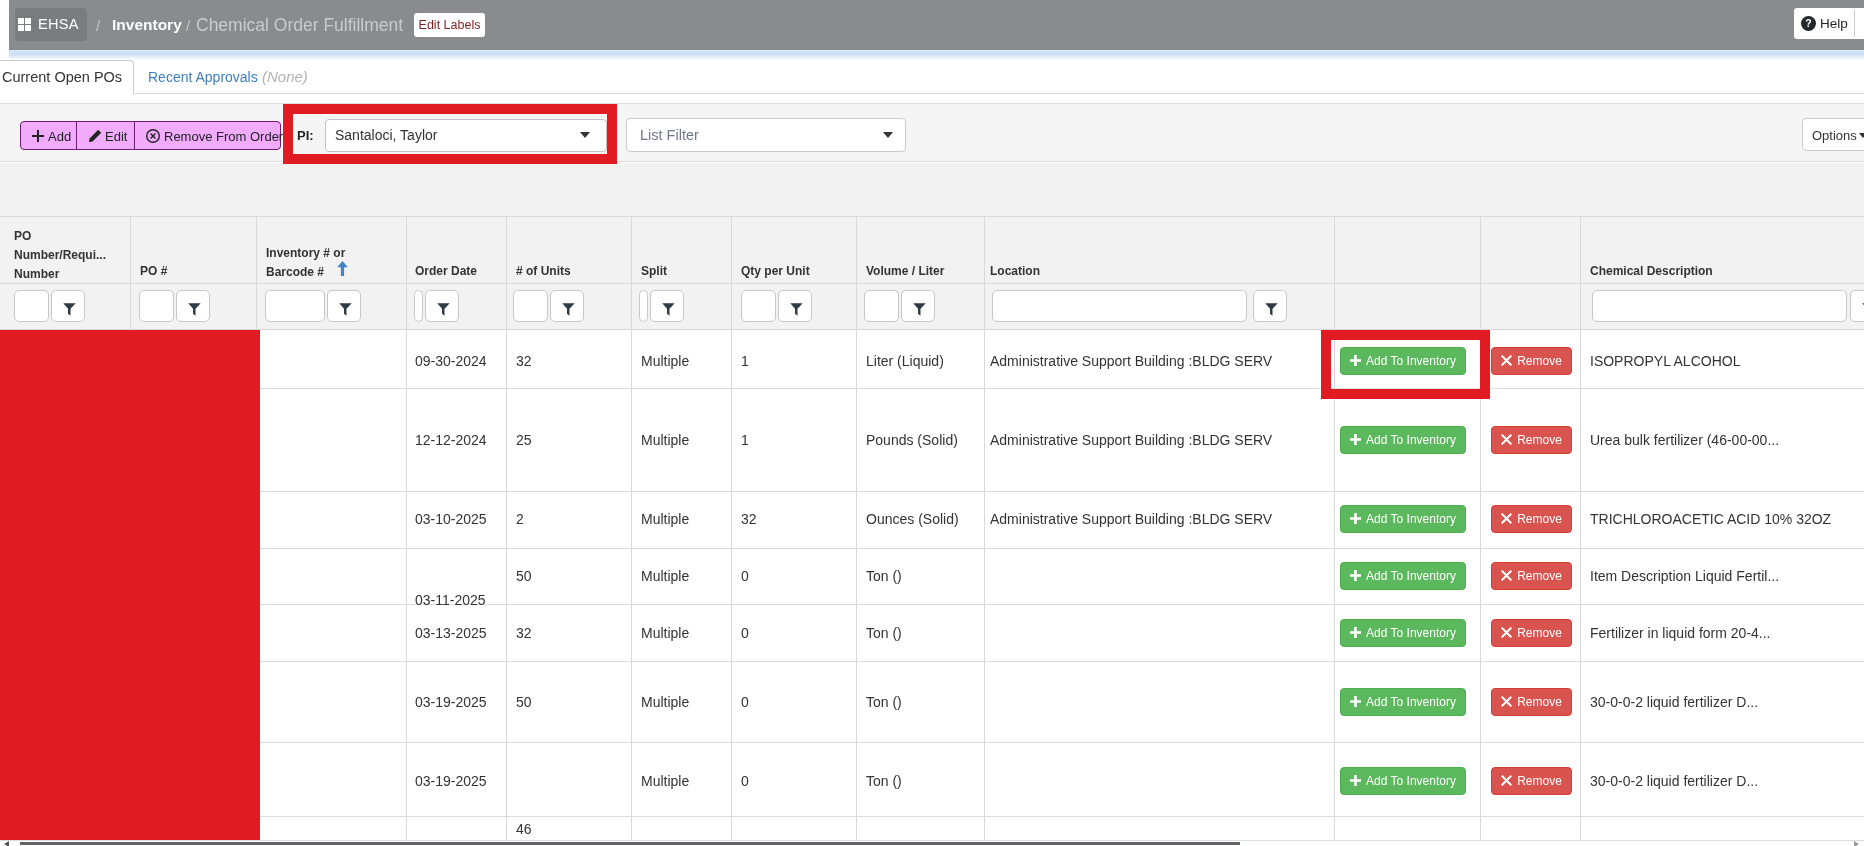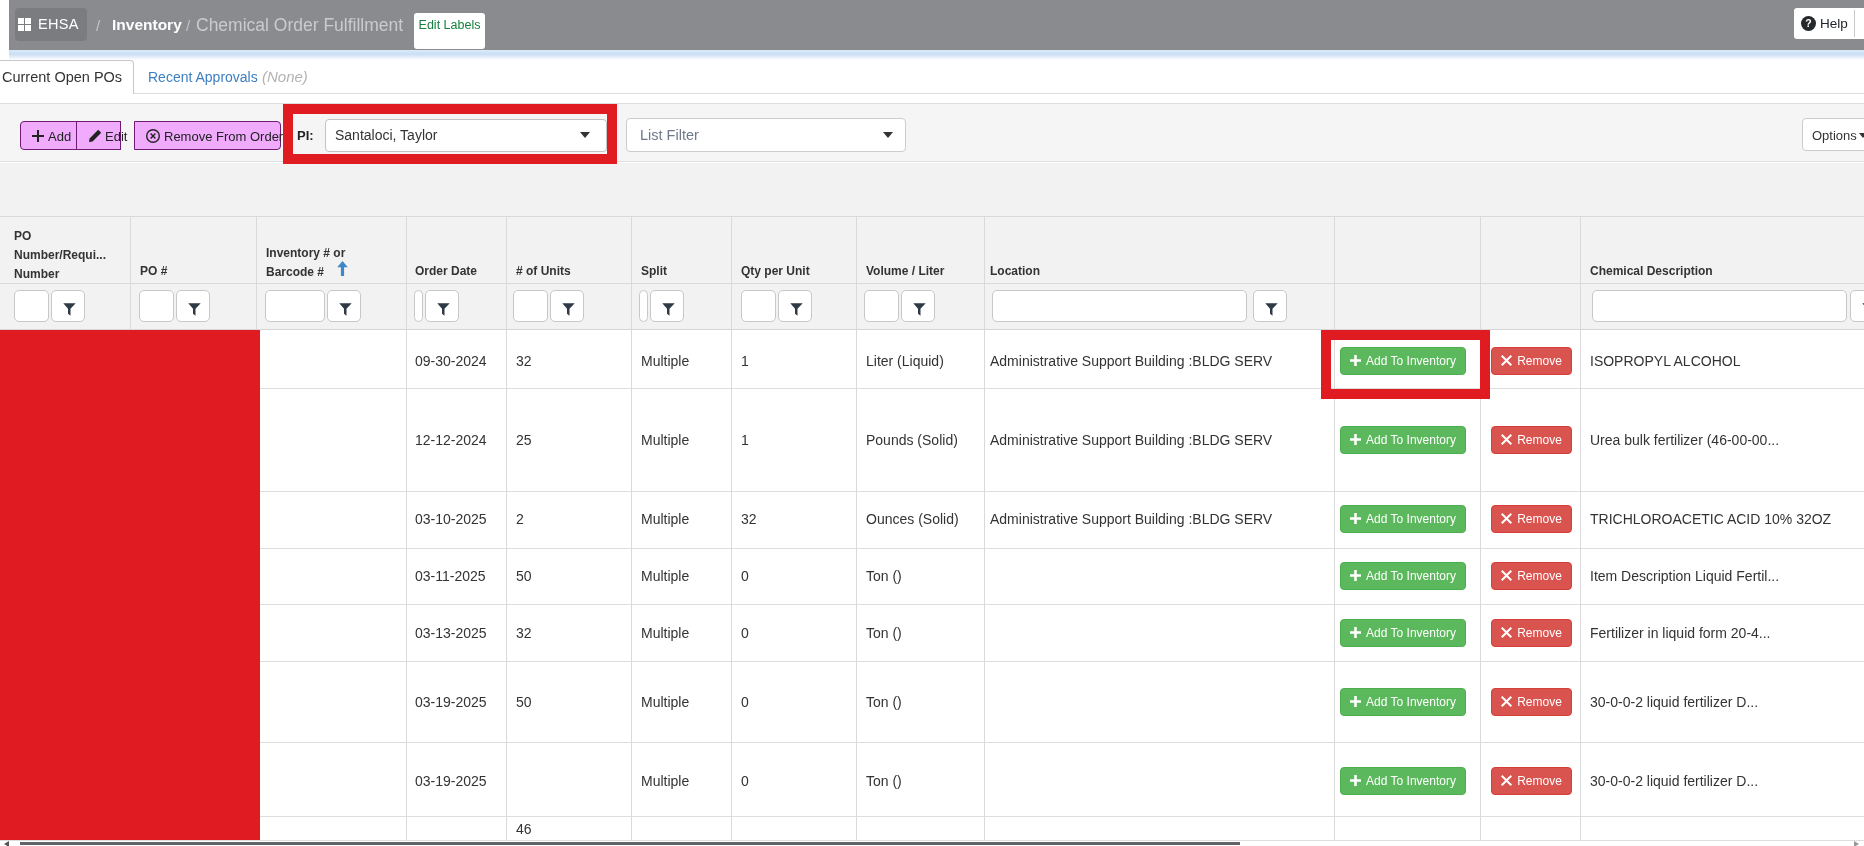--- a/index.html
+++ b/index.html
@@ -7,37 +7,37 @@
 #page { position:relative; width:1864px; height:846px; overflow:hidden; background:#fff; }
 .abs { position:absolute; }
 
 #hdr { left:9px; top:0; width:1855px; height:50px; background:#898b8f; }
 #ehsabox { left:15px; top:8px; width:72px; height:33px; background:rgba(0,0,0,0.10); border-radius:4px; }
 .gridsq { position:absolute; width:6.3px; height:6.3px; background:#fff; }
 #ehsatxt { left:38px; top:16px; color:#fff; font-size:14.5px; letter-spacing:0.3px; }
 .crumbsep { color:#c3c5c8; font-size:15px; top:17px; }
 #crumb1 { left:112px; top:16px; color:#fff; font-size:15.5px; font-weight:700; }
 #crumb2 { left:196px; top:15px; color:#c9cbce; font-size:17.5px; }
-#editlabels { left:414px; top:13px; width:71px; height:36px; background:#fff; border-radius:3px; color:#15803d; font-size:12.5px; text-align:center; line-height:24px; }
+#editlabels { left:414px; top:13px; width:71px; height:24px; background:#fff; border-radius:3px; color:#7f1d1d; font-size:12.5px; text-align:center; line-height:24px; }
 #helpbtn { left:1794px; top:8px; width:78px; height:31px; background:#fff; border-radius:3px; }
 #helpdivider { left:1854px; top:10px; width:1px; height:27px; background:#c8c8c8; }
 #helptxt { left:1820px; top:16px; font-size:13.5px; color:#212529; }
 
 #bluestrip { left:9px; top:50px; width:1855px; height:10px; background:linear-gradient(#dcebfa 0%, #c8def4 40%, #ffffff 100%); }
 
 #tabactive { left:-12px; top:60px; width:146px; height:34px; background:#fff; border:1px solid #c9c9c9; border-bottom:none; border-radius:4px 4px 0 0; }
 #tabactivetxt { left:2px; top:69px; font-size:14.5px; color:#333; }
 #tab2 { left:148px; top:69px; font-size:14px; color:#3d7fc1; }
 #tab2b { left:262px; top:68px; font-size:15px; color:#b3b3b3; font-style:italic; }
 #navline { left:134px; top:93px; width:1730px; height:1px; background:#ddd; }
 
 #toolbar { left:0; top:103px; width:1864px; height:59px; background:#f5f5f5; border-top:1px solid #ddd; border-bottom:1px solid #ddd; }
 .tbtn { position:absolute; top:121px; height:29px; background:#f0abfc; border:1px solid #701a75; font-size:13px; color:#222; }
 #btnadd { left:20px; width:57px; border-radius:4px 0 0 4px; }
-#btnedit { left:76px; width:45px; }
+#btnedit { left:76px; width:59px; }
 #btnremove { left:134px; width:147px; border-radius:0 4px 4px 0; }
 .tbtn span.lbl { position:absolute; top:7px; white-space:nowrap; }
 #pilabel { left:297px; top:128px; font-size:13px; font-weight:700; color:#222; }
 #pidd { left:325px; top:119px; width:282px; height:33px; background:#fff; border:1px solid #c2c2c2; border-radius:4px; }
 #pitxt { left:335px; top:127px; font-size:14px; color:#333; }
 #listfilter { left:626px; top:118px; width:280px; height:34px; background:#fff; border:1px solid #ccc; border-radius:4px; }
 #lftxt { left:640px; top:127px; font-size:14.5px; color:#70798a; }
 #optionsbtn { left:1802px; top:118px; width:66px; height:33px; background:#fff; border:1px solid #ccc; border-radius:4px; }
 #opttxt { left:1812px; top:128px; font-size:13px; color:#333; }
 .caret { position:absolute; width:0; height:0; border-left:5px solid transparent; border-right:5px solid transparent; border-top:6px solid #333; }
@@ -263,21 +263,21 @@
   <div class="cell" style="left:866px; top:511px;">Ounces (Solid)</div>
   <div class="cell" style="left:990px; top:511px;">Administrative Support Building :BLDG SERV</div>
   <div class="cell" style="left:1590px; top:511px;">TRICHLOROACETIC ACID 10% 32OZ</div>
   <div class="addbtn" style="top:505px;"><svg style="vertical-align:-1px; margin-right:5px;" width="11" height="11" viewBox="0 0 12 12">
         <path d="M4.6 0h2.8v4.6H12v2.8H7.4V12H4.6V7.4H0V4.6h4.6z" fill="#fff"></path>
       </svg>Add To Inventory</div>
   <div class="rembtn" style="top:505px;"><svg style="vertical-align:-1px; margin-right:5px;" width="11" height="11" viewBox="0 0 11 11">
         <path d="M1.4 0 5.5 4.1 9.6 0 11 1.4 6.9 5.5 11 9.6 9.6 11 5.5 6.9 1.4 11 0 9.6 4.1 5.5 0 1.4z" fill="#fff"></path>
       </svg>Remove</div>
 
-  <div class="cell" style="left:415px; top:568px;">03-11-2025</div>
+  <div class="cell" style="left:415px; top:592px;">03-11-2025</div>
   <div class="cell" style="left:516px; top:568px;">50</div>
   <div class="cell" style="left:641px; top:568px;">Multiple</div>
   <div class="cell" style="left:741px; top:568px;">0</div>
   <div class="cell" style="left:866px; top:568px;">Ton ()</div>
   <div class="cell" style="left:1590px; top:568px;">Item Description Liquid Fertil...</div>
   <div class="addbtn" style="top:562px;"><svg style="vertical-align:-1px; margin-right:5px;" width="11" height="11" viewBox="0 0 12 12">
         <path d="M4.6 0h2.8v4.6H12v2.8H7.4V12H4.6V7.4H0V4.6h4.6z" fill="#fff"></path>
       </svg>Add To Inventory</div>
   <div class="rembtn" style="top:562px;"><svg style="vertical-align:-1px; margin-right:5px;" width="11" height="11" viewBox="0 0 11 11">
         <path d="M1.4 0 5.5 4.1 9.6 0 11 1.4 6.9 5.5 11 9.6 9.6 11 5.5 6.9 1.4 11 0 9.6 4.1 5.5 0 1.4z" fill="#fff"></path>

